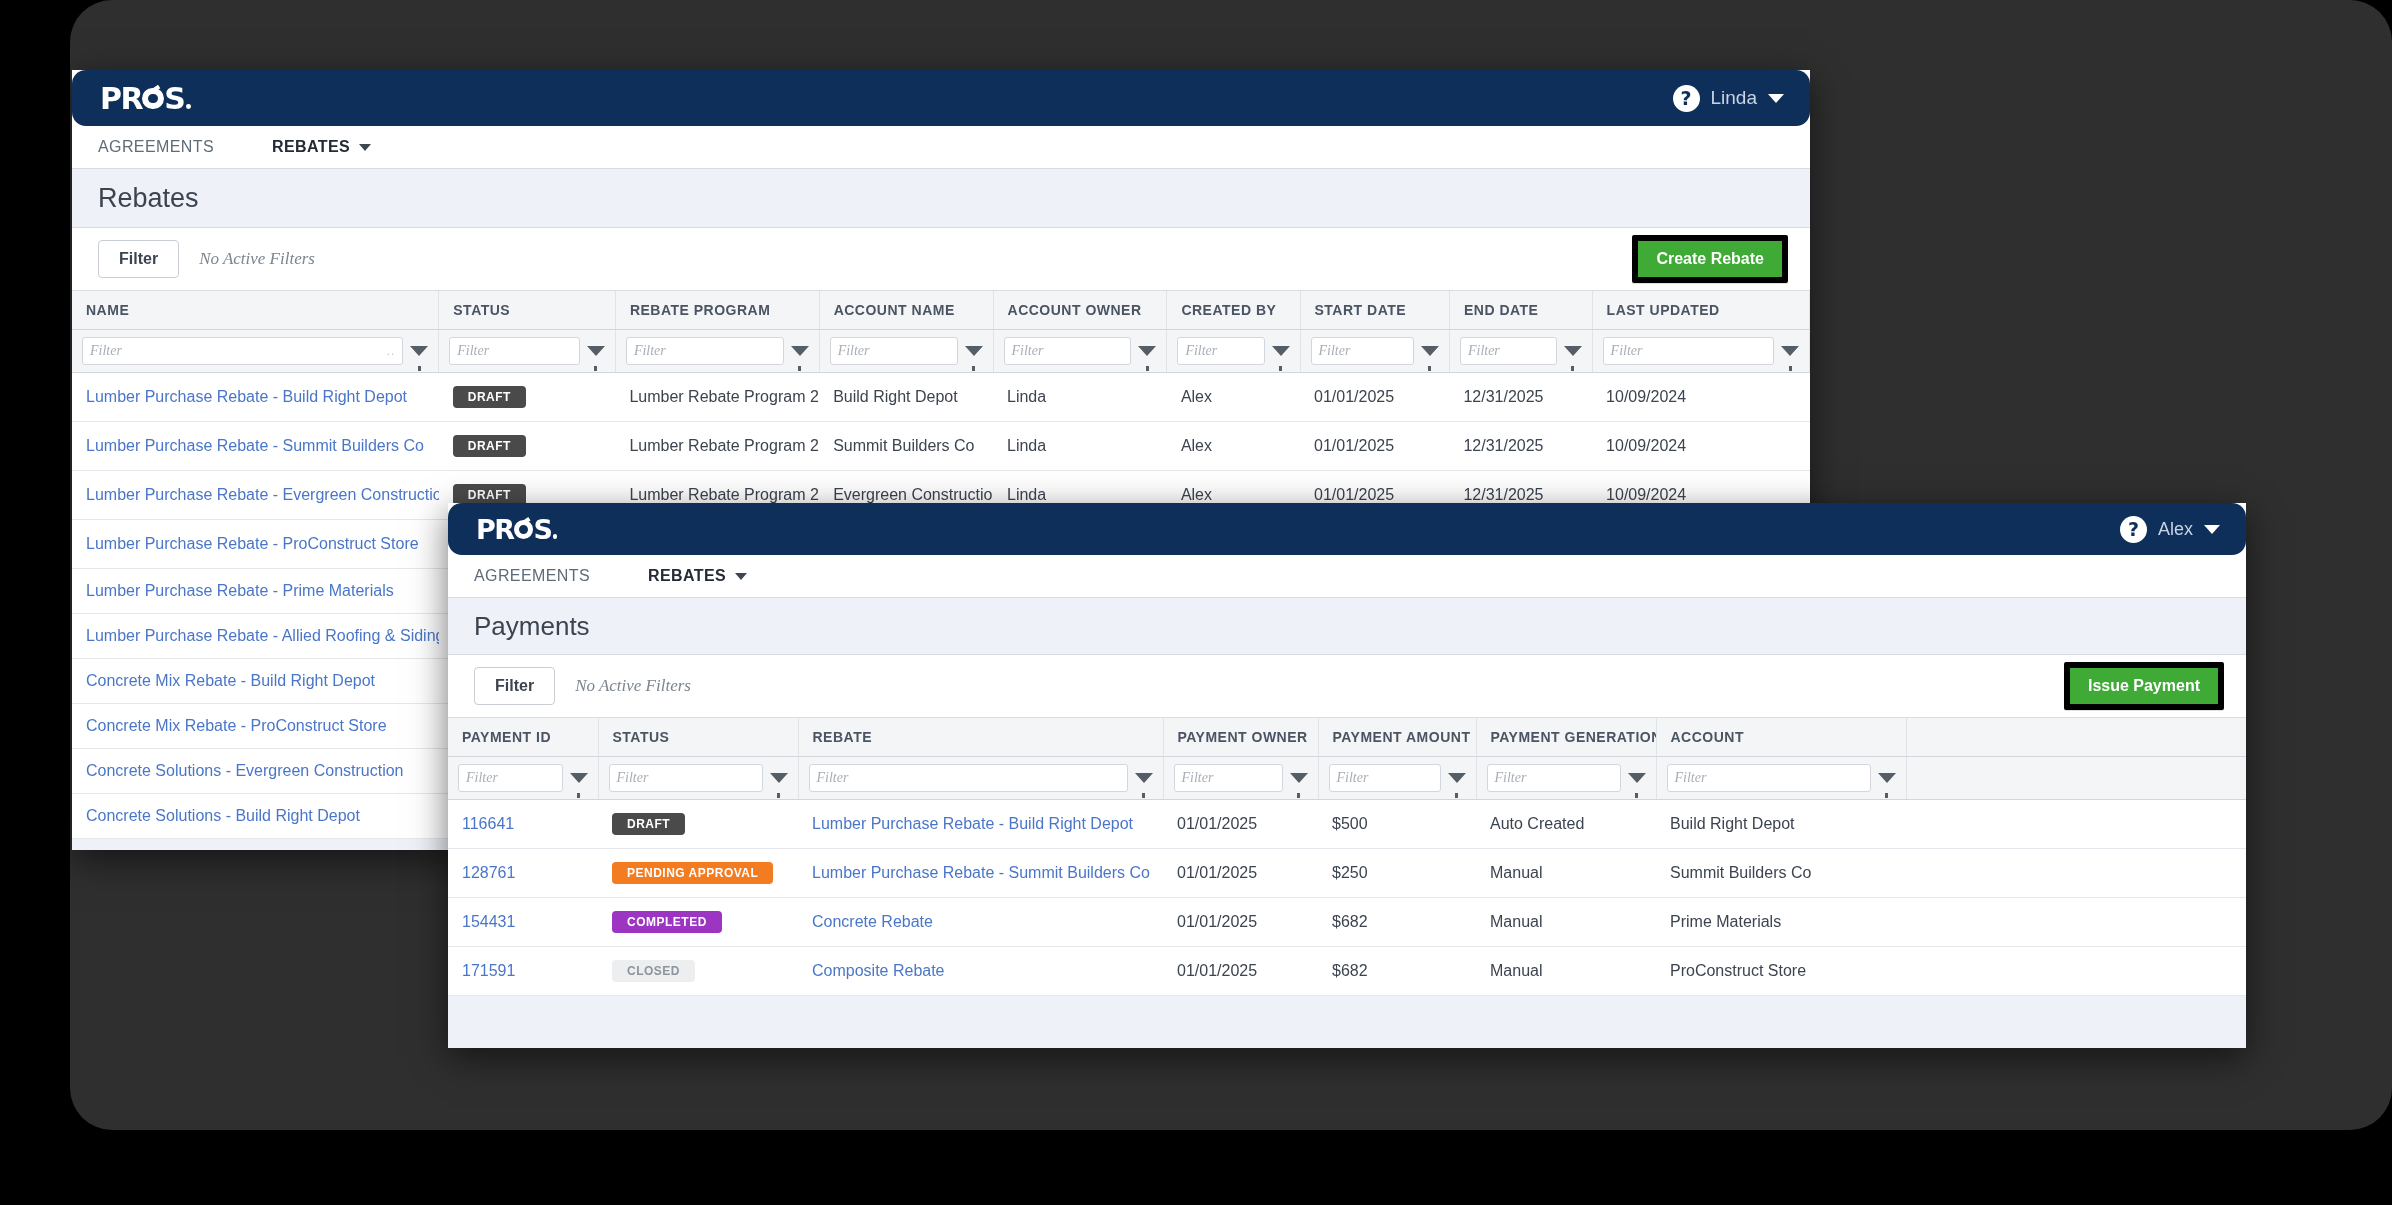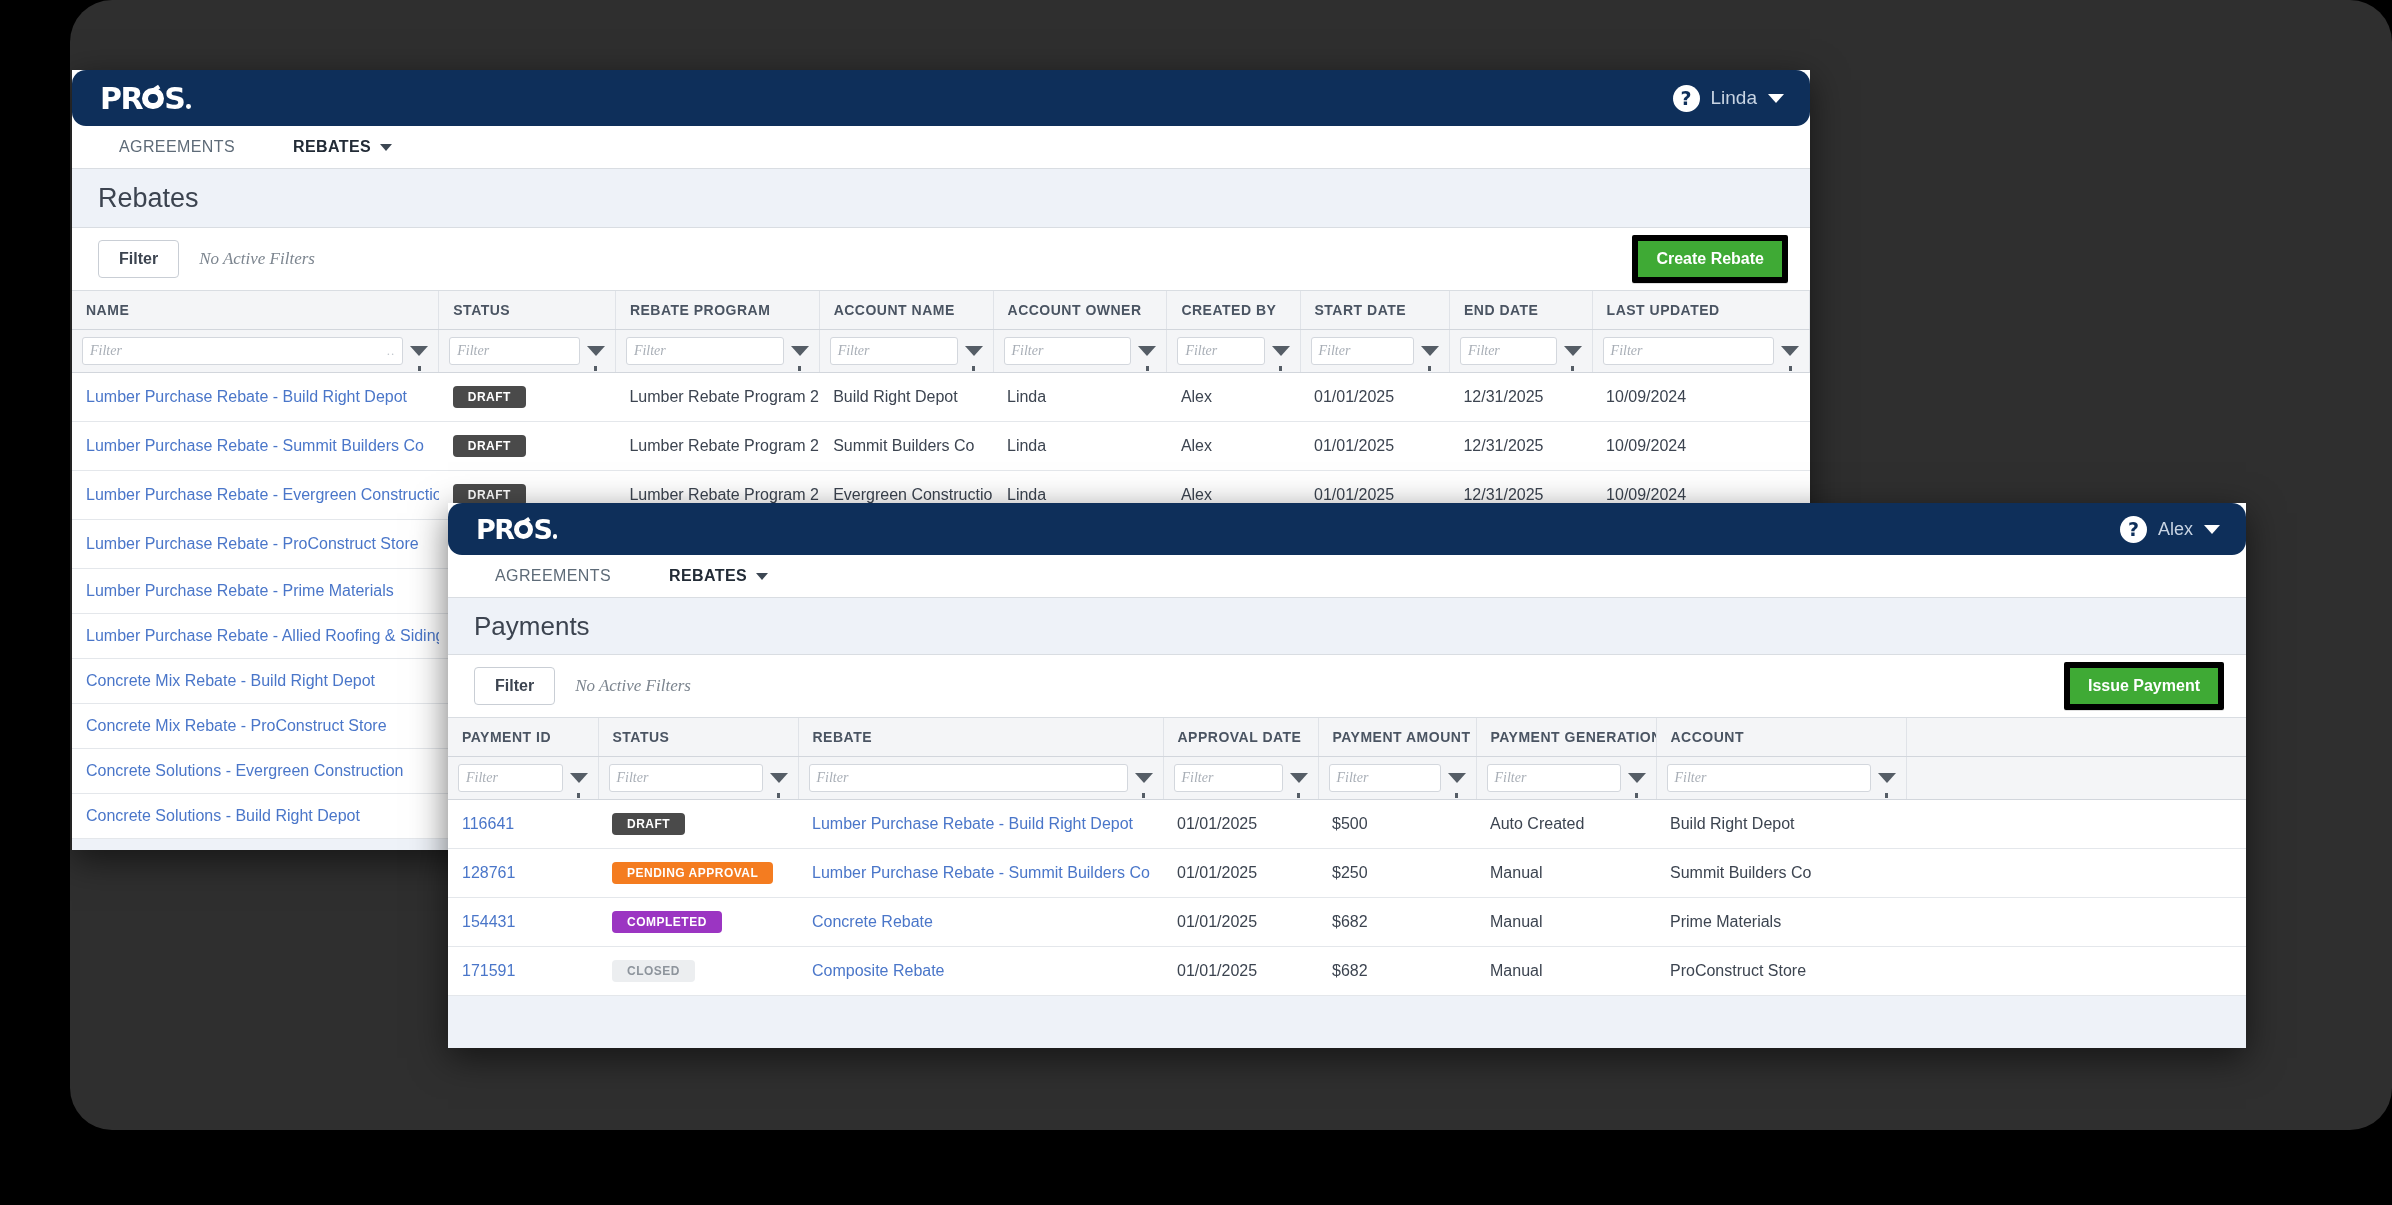--- a/index.html
+++ b/index.html
@@ -117,21 +117,21 @@
     border-top: 9px solid #ffffff;
   }
 
   
   .navbar {
     height: 42px;
     background: #ffffff;
     border-bottom: 1px solid #d9dde2;
     display: flex;
     align-items: flex-end;
-    padding-left: 35px;
+    padding-left: 14px;
     gap: 34px;
   }
   .nav-item {
     font-size: 16px;
     letter-spacing: 0.4px;
     color: #5e6b78;
     font-family: "Liberation Sans", sans-serif;
     padding: 0 12px;
     display: flex;
     align-items: center;
@@ -599,21 +599,21 @@
           <col style="width:158px">
           <col style="width:180px">
         <col style="width:250px">
           <col style="width:340px">
       </colgroup>
       <thead>
         <tr id="pay-head-row">
             <th>PAYMENT ID</th>
             <th>STATUS</th>
             <th>REBATE</th>
-            <th>APPROVAL DATE</th>
+            <th>PAYMENT OWNER</th>
             <th>PAYMENT AMOUNT</th>
             <th>PAYMENT GENERATION</th>
             <th>ACCOUNT</th>
             <th></th>
           </tr>
         <tr id="pay-filter-row">
             <td class="filtercell">
               <div class="filterwrap">
                 <div class="filterbox">
                   <span>Filter</span>

